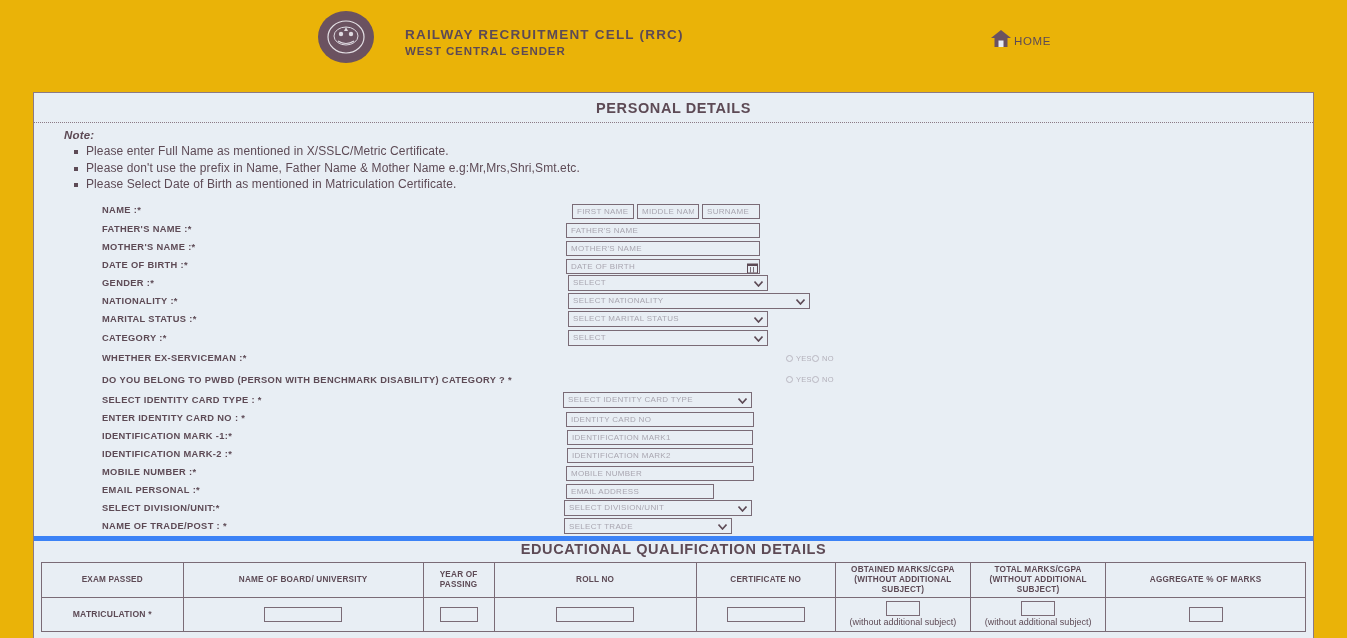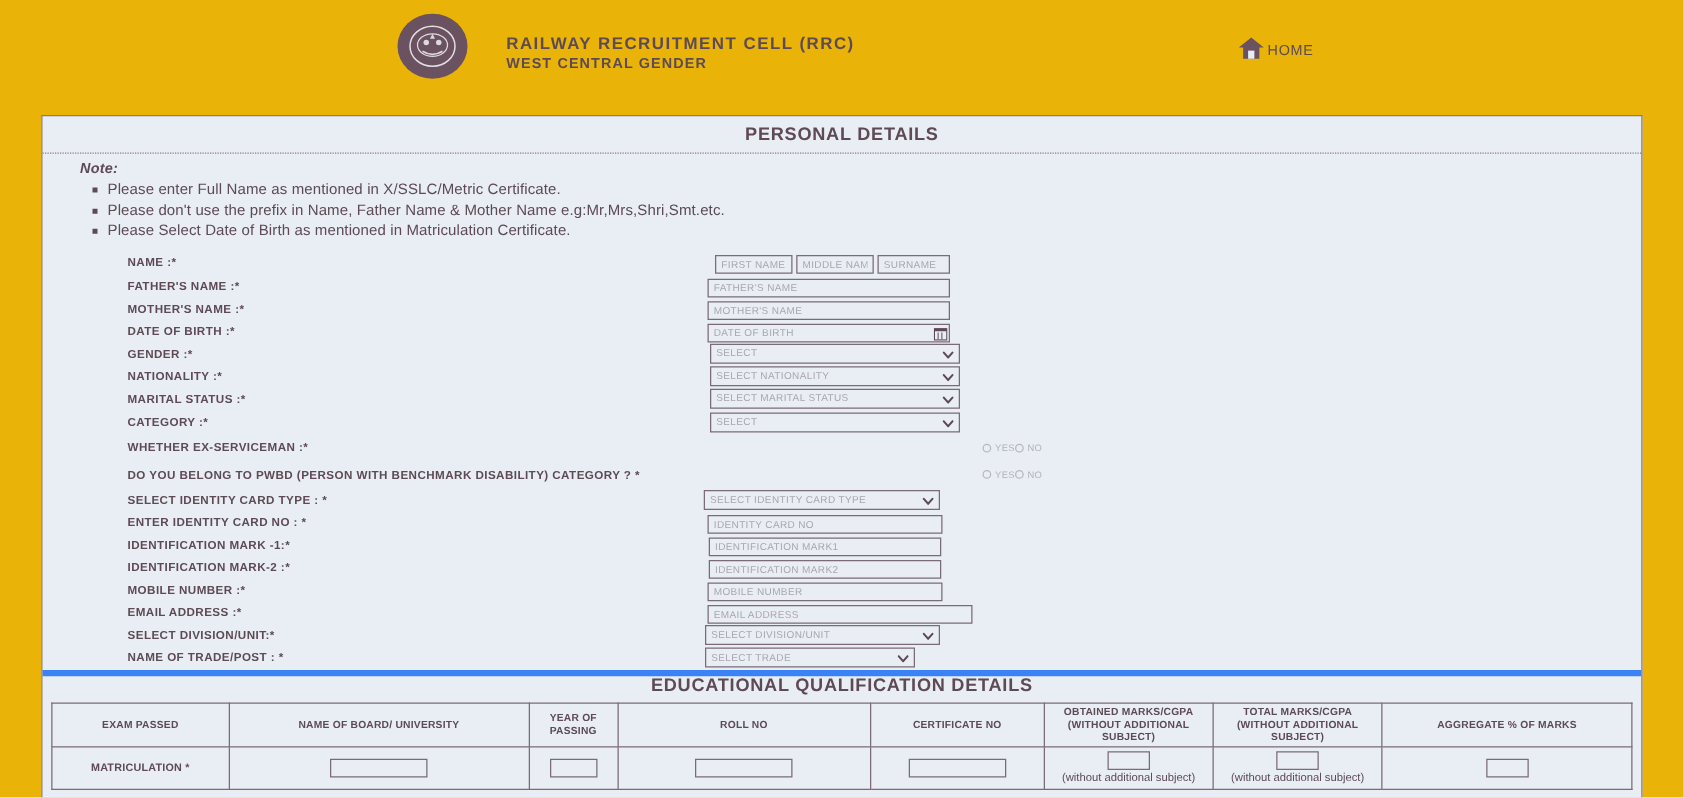--- a/index.html
+++ b/index.html
@@ -242,21 +242,21 @@
                   <path d="M0.5 0.5 L4.5 5 L8.5 0.5" fill="none" stroke="#5d4a55" stroke-width="1.6"></path>
                 </svg>
             </span>
           </span>
         </span>
       </div>
 
       <div class="row">
         <span class="lbl">NATIONALITY :*</span>
         <span class="ctl" style="left:534px">
-          <span class="selbox" style="width:200px">
+          <span class="selbox" style="width:242px">
             <span class="selval">SELECT NATIONALITY</span>
             <span class="chev">
               <svg width="9" height="6" viewBox="0 0 9 6">
                   <path d="M0.5 0.5 L4.5 5 L8.5 0.5" fill="none" stroke="#5d4a55" stroke-width="1.6"></path>
                 </svg>
             </span>
           </span>
         </span>
       </div>
 
@@ -353,23 +353,23 @@
       </div>
 
       <div class="row">
         <span class="lbl">MOBILE NUMBER :*</span>
         <span class="ctl" style="left:532px">
           <input class="tf" style="width: 188px;" placeholder="MOBILE NUMBER">
         </span>
       </div>
 
       <div class="row">
-        <span class="lbl">EMAIL ADDRESS :*</span>
+        <span class="lbl">EMAIL PERSONAL :*</span>
         <span class="ctl" style="left:532px">
-          <input class="tf" style="width: 212px;" placeholder="EMAIL ADDRESS">
+          <input class="tf" style="width: 148px;" placeholder="EMAIL ADDRESS">
         </span>
       </div>
 
       <div class="row">
         <span class="lbl">SELECT DIVISION/UNIT:*</span>
         <span class="ctl" style="left:530px">
           <span class="selbox" style="width:188px">
             <span class="selval">SELECT DIVISION/UNIT</span>
             <span class="chev">
               <svg width="9" height="6" viewBox="0 0 9 6">

